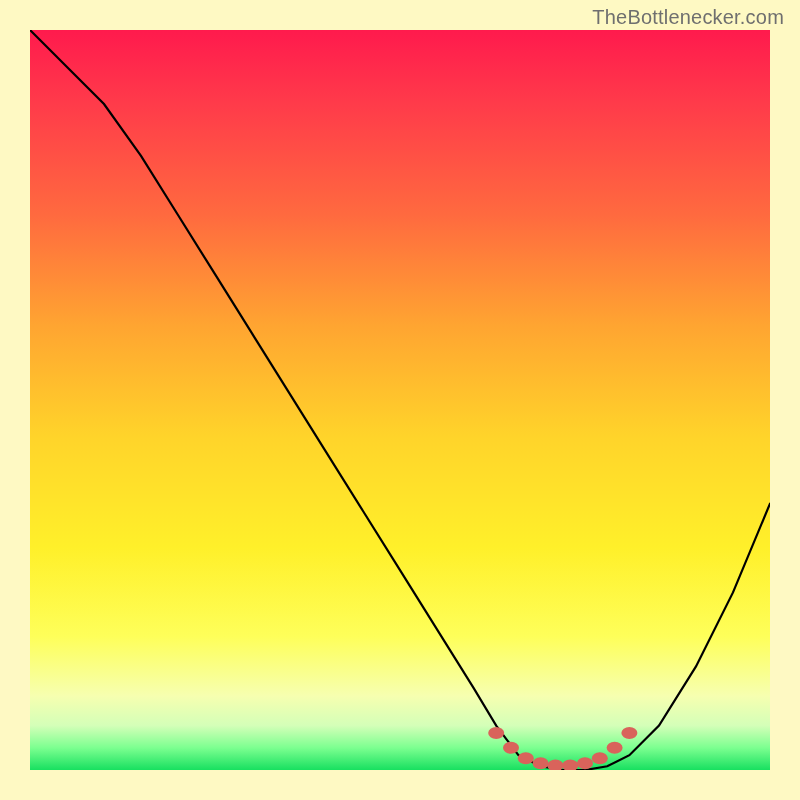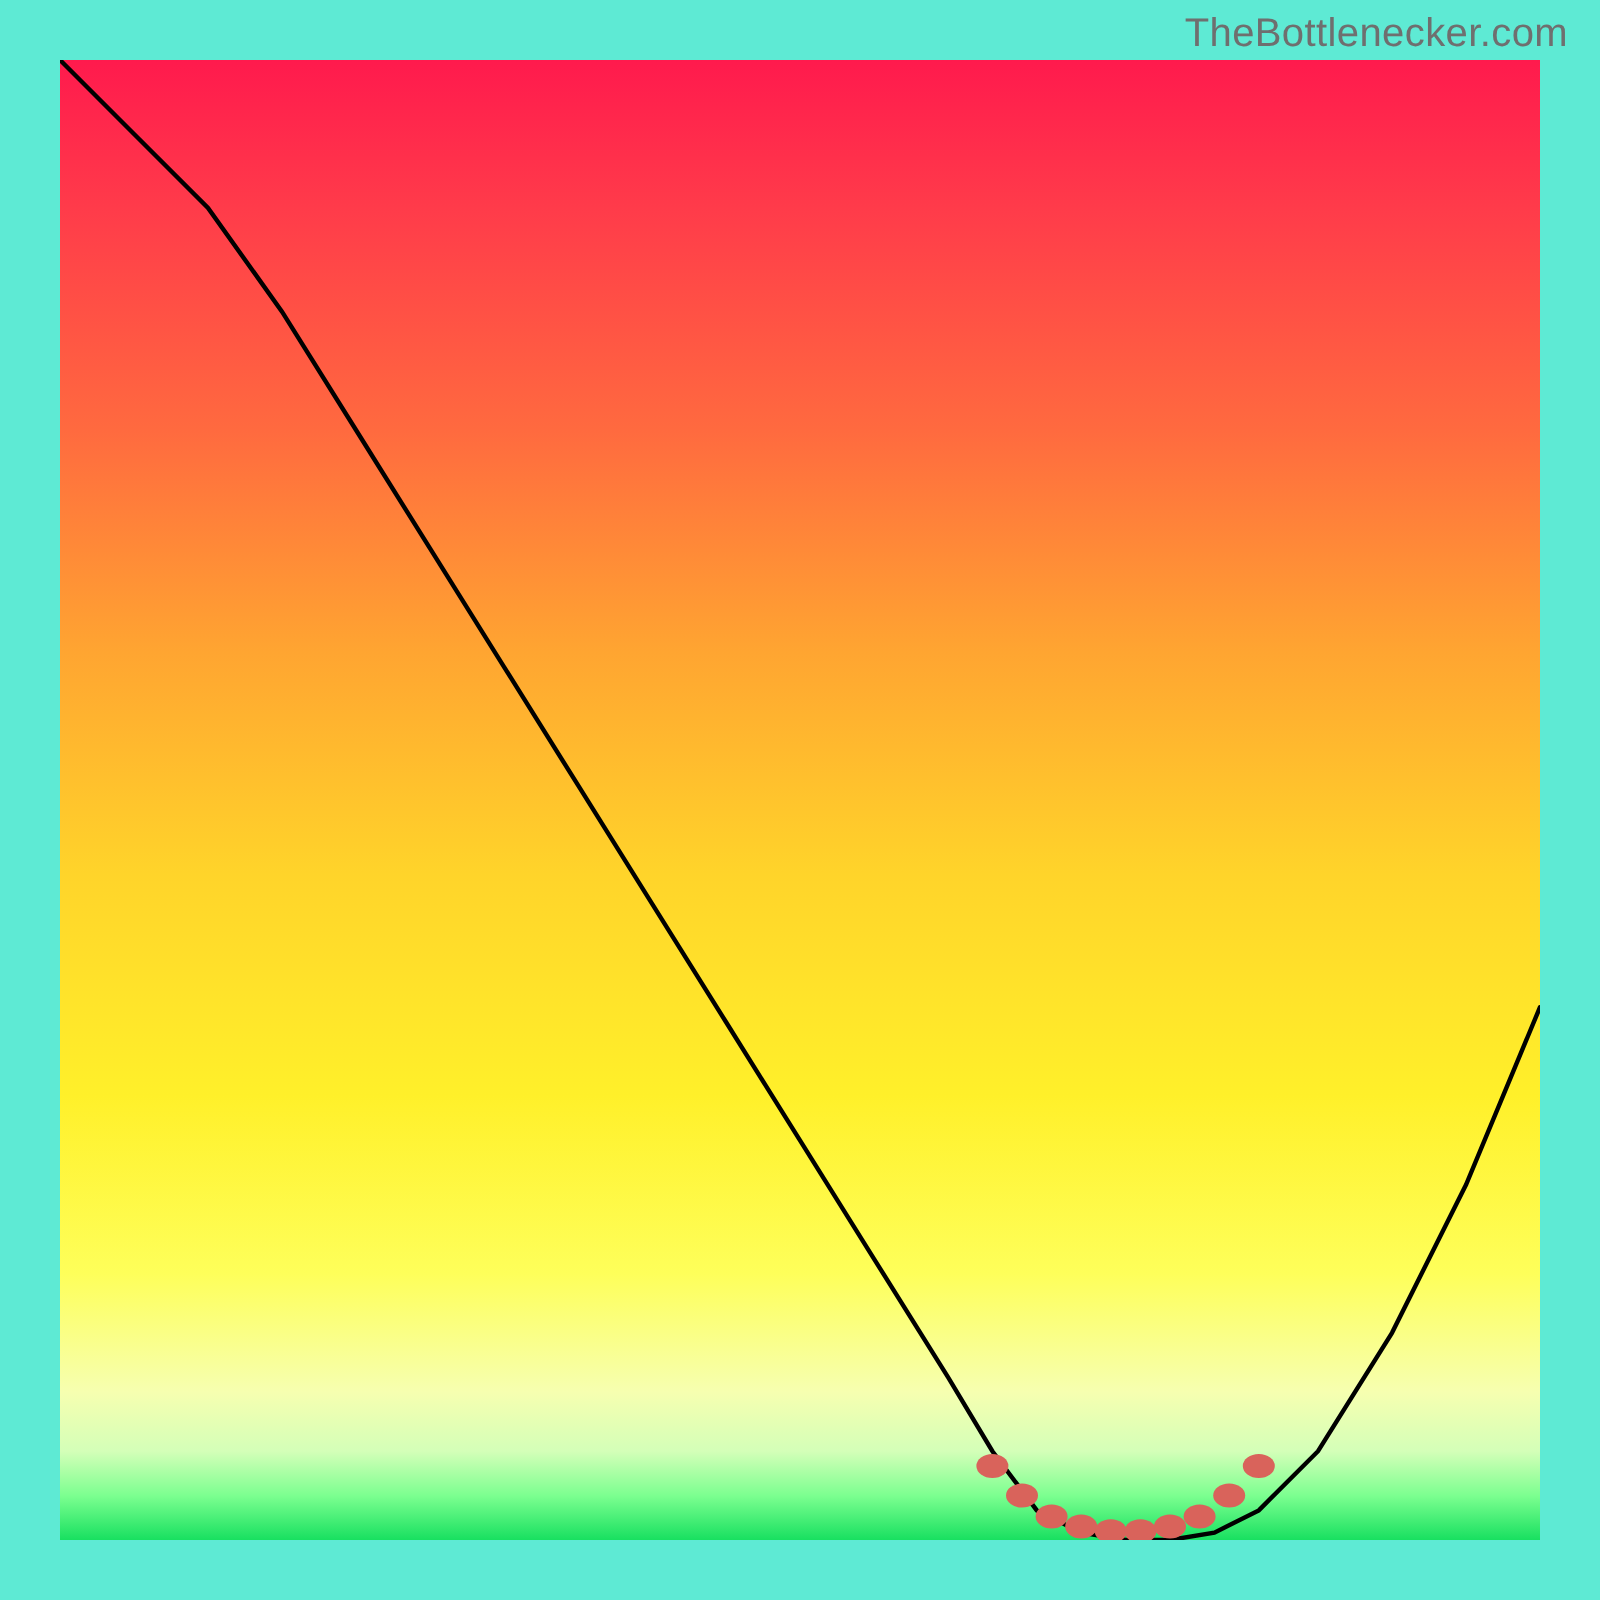--- a/index.html
+++ b/index.html
@@ -10,21 +10,21 @@
     background: #000;
     overflow: hidden;
     font-family: Arial, Helvetica, sans-serif;
   }
   .frame {
     position: absolute;
     top: 0;
     left: 0;
     width: 800px;
     height: 800px;
-    background: #5eead4;
+    background: #fef9c3;
   }
   .plot-area {
     position: absolute;
     left: 30px;
     top: 30px;
     width: 740px;
     height: 740px;
     overflow: hidden;
   }
   .gradient {

